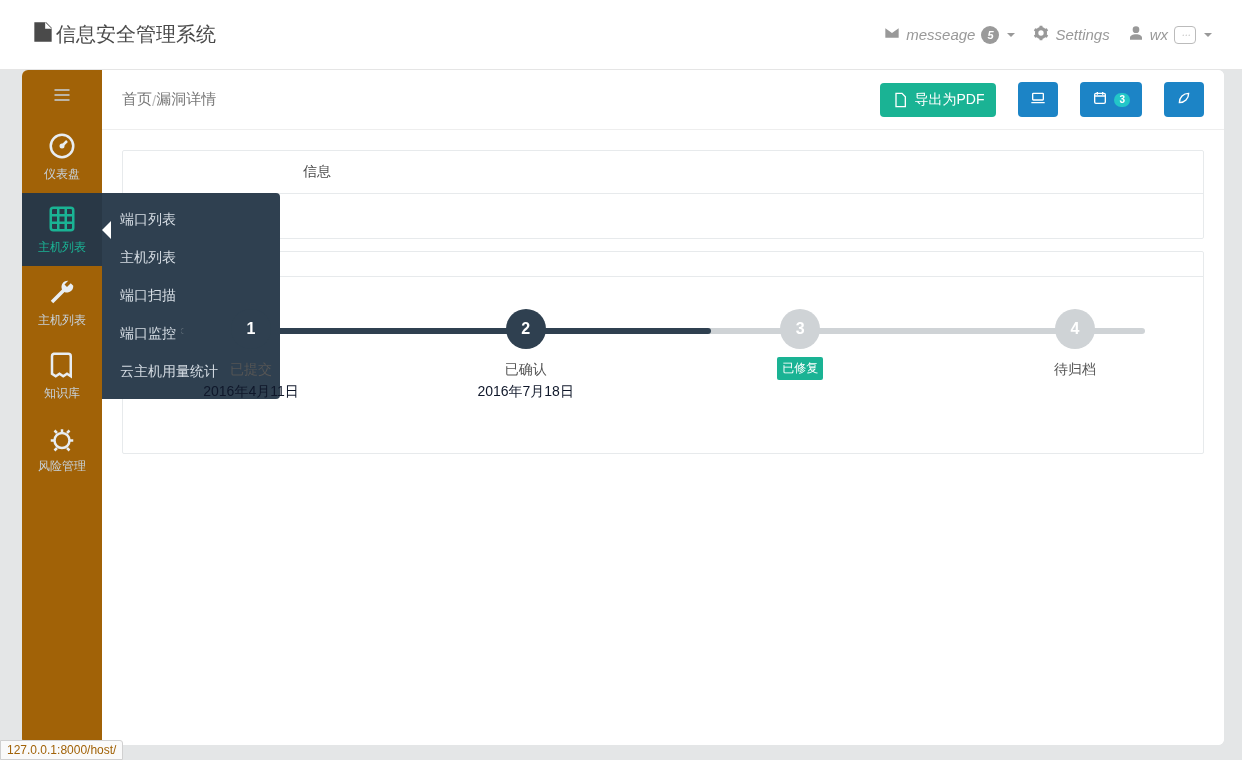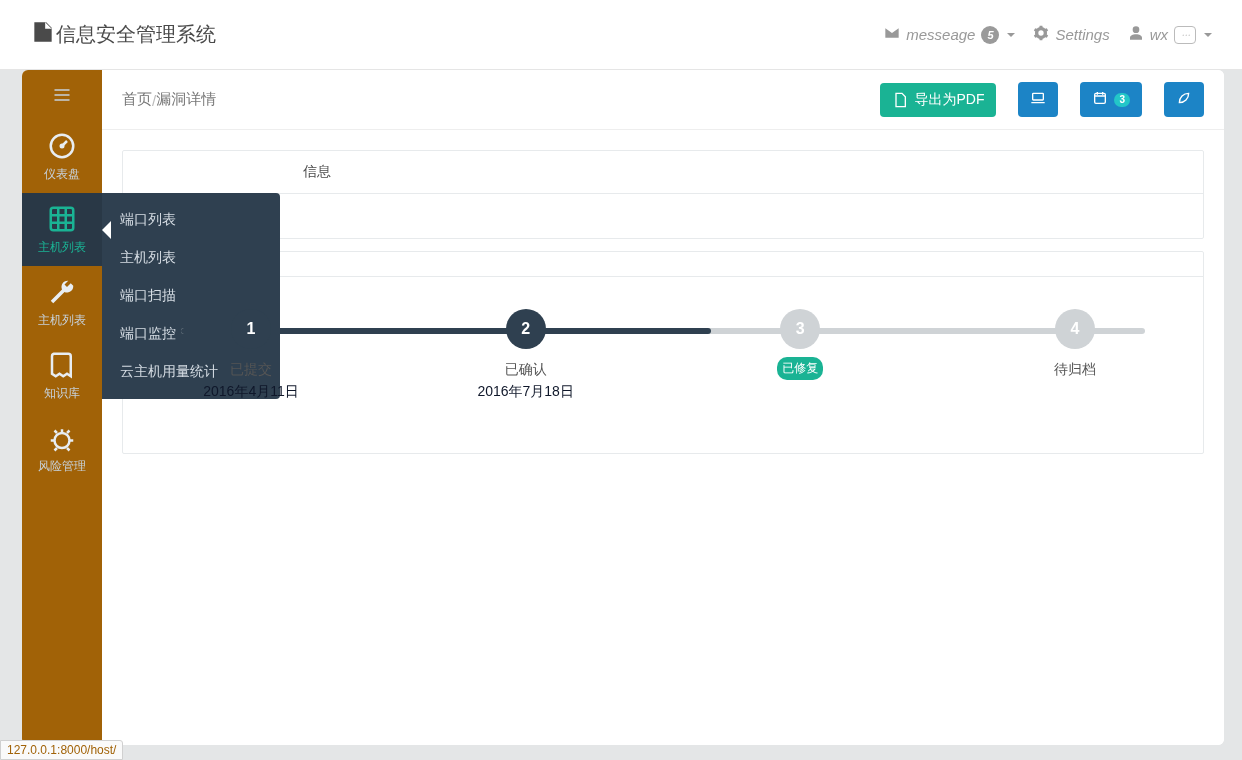--- a/index.html
+++ b/index.html
@@ -148,21 +148,21 @@
 
   
   .steps{position:relative;display:flex;justify-content:space-between;align-items:flex-start;margin:10px 40px 30px}
   .step-line{position:absolute;top:19px;left:0;right:0;height:6px;background:#cfd3d6;border-radius:3px;z-index:0}
   .step-line-fill{position:absolute;top:19px;left:0;height:6px;background:#2f4050;border-radius:3px;z-index:1}
   .step{position:relative;z-index:2;display:flex;flex-direction:column;align-items:center;width:140px}
   .step-circle{width:40px;height:40px;border-radius:50%;display:flex;align-items:center;justify-content:center;font-size:16px;font-weight:600;color:#fff;background:#cfd3d6}
   .step.done .step-circle,.step.current .step-circle{background:#2f4050}
   .step-title{margin-top:12px;font-size:14px;color:#555}
   .step-date{font-size:14px;color:#0f172a;margin-top:4px}
-  .tag-fixed{margin-top:8px;background:#1ab394;color:#fff;padding:3px 5px;font-size:12px;border-radius:10px}
+  .tag-fixed{margin-top:8px;background:#1ab394;color:#fff;padding:3px 5px;font-size:12px;border-radius:2px}
 
   
   .status-url{
     position:absolute;bottom:0;left:0;background:#fafafa;border:1px solid #d0d0d0;
     padding:2px 6px;font-size:12px;color:#a16207;border-radius:0 3px 0 0;
   }
 </style>
 </head>
 <body>
 

